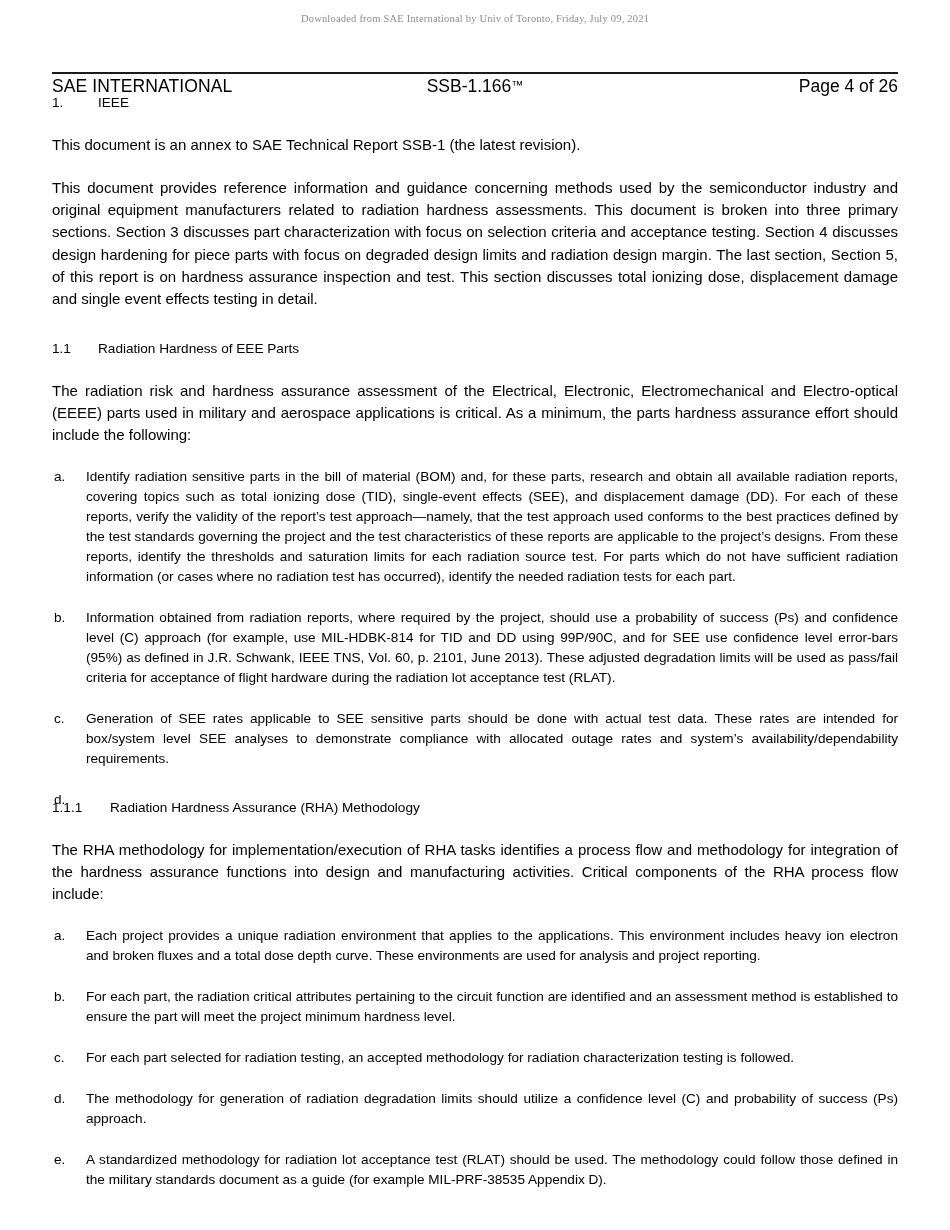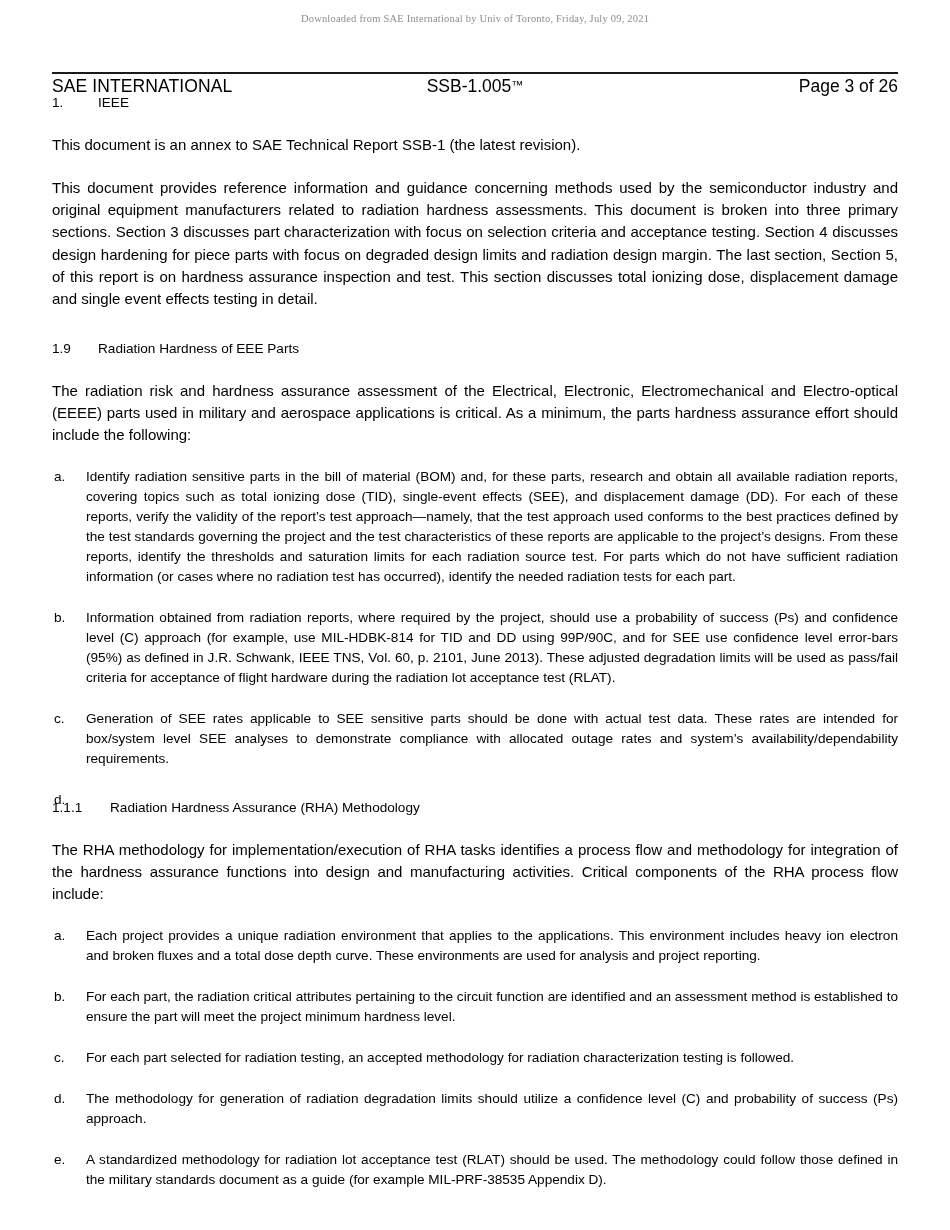--- a/index.html
+++ b/index.html
@@ -130,40 +130,40 @@
 </head>
 <body>
 
 <div class="page">
 
   <div class="watermark">Downloaded from SAE International by Univ of Toronto, Friday, July 09, 2021</div>
 
   <div class="header">
     <div class="header-inner">
       <span class="hdr-left">SAE INTERNATIONAL</span>
-      <span class="hdr-center"><span>SSB-1.005</span><span class="tm">™</span></span>
-      <span class="hdr-right">Page 3 of 26</span>
+      <span class="hdr-center"><span>SSB-1.166</span><span class="tm">™</span></span>
+      <span class="hdr-right">Page 4 of 26</span>
     </div>
   </div>
 
   <div class="content">
 
     <div class="heading">
       <span class="num">1.</span>
       <span>IEEE</span>
     </div>
 
     <p class="body nojust">This document is an annex to SAE Technical Report SSB-1 (the latest revision).</p>
 
     <p class="body">This document provides reference information and guidance concerning methods used by the semiconductor industry and original equipment manufacturers related to radiation hardness assessments. This document is broken into three primary sections. Section 3 discusses part characterization with focus on selection criteria and acceptance testing. Section 4 discusses design hardening for piece parts with focus on degraded design limits and radiation design margin. The last section, Section 5, of this report is on hardness assurance inspection and test. This section discusses total ionizing dose, displacement damage and single event effects testing in detail.</p>
 
     <div class="sect-gap"></div>
 
     <div class="heading">
-      <span class="num">1.9</span>
+      <span class="num">1.1</span>
       <span>Radiation Hardness of EEE Parts</span>
     </div>
 
     <p class="body">The radiation risk and hardness assurance assessment of the Electrical, Electronic, Electromechanical and Electro-optical (EEEE) parts used in military and aerospace applications is critical. As a minimum, the parts hardness assurance effort should include the following:</p>
 
     <ul class="alpha">
       <li>
         <span class="marker">a.</span>
         <span>Identify radiation sensitive parts in the bill of material (BOM) and, for these parts, research and obtain all available radiation reports, covering topics such as total ionizing dose (TID), single-event effects (SEE), and displacement damage (DD). For each of these reports, verify the validity of the report’s test approach—namely, that the test approach used conforms to the best practices defined by the test standards governing the project and the test characteristics of these reports are applicable to the project’s designs. From these reports, identify the thresholds and saturation limits for each radiation source test. For parts which do not have sufficient radiation information (or cases where no radiation test has occurred), identify the needed radiation tests for each part.</span>
       </li>

